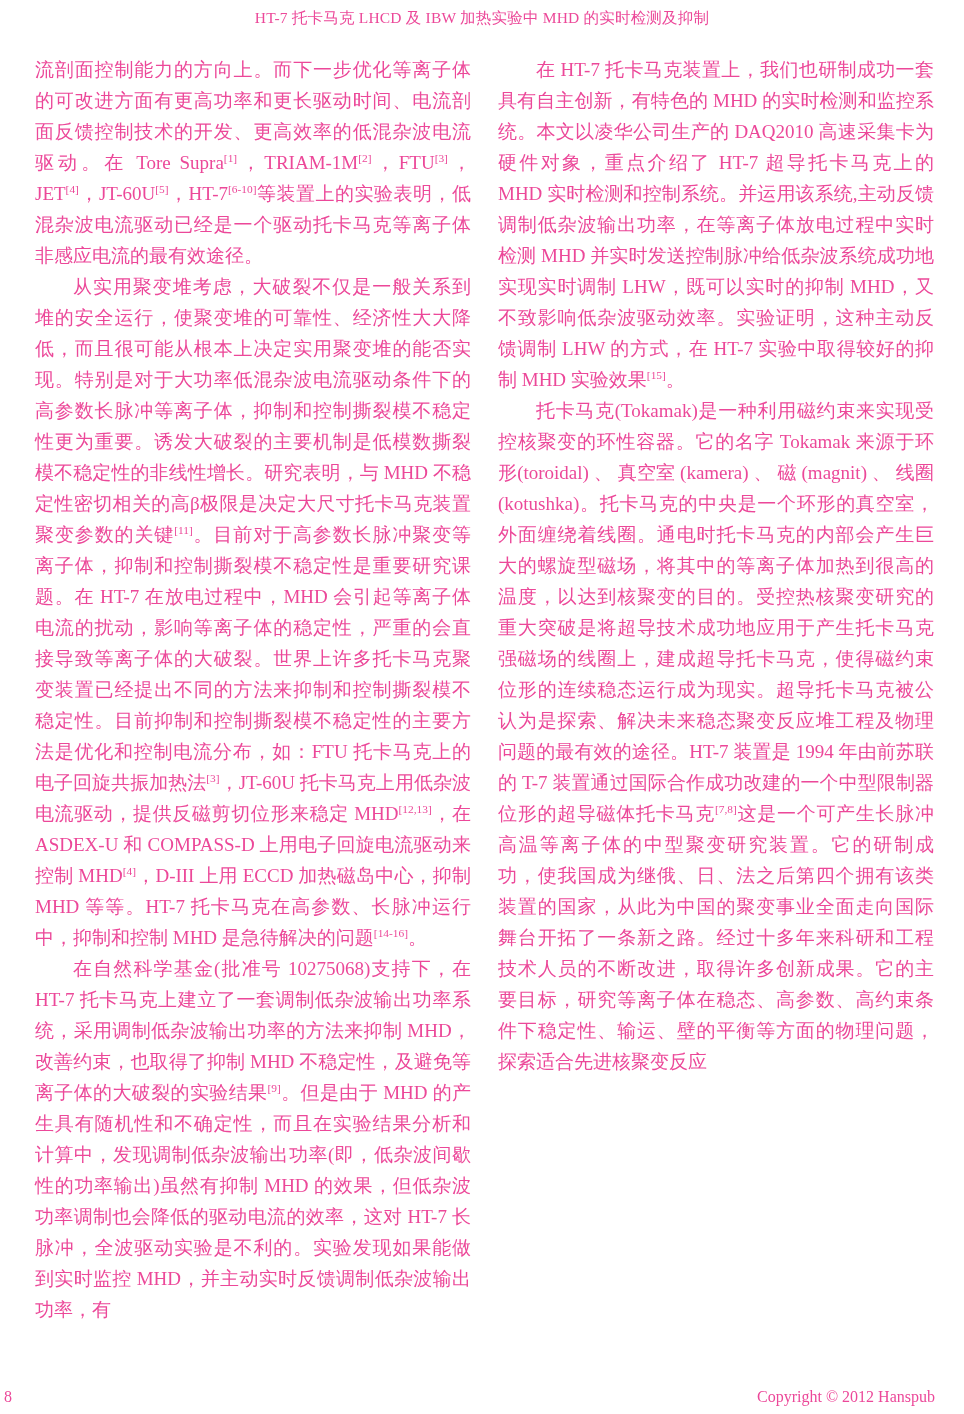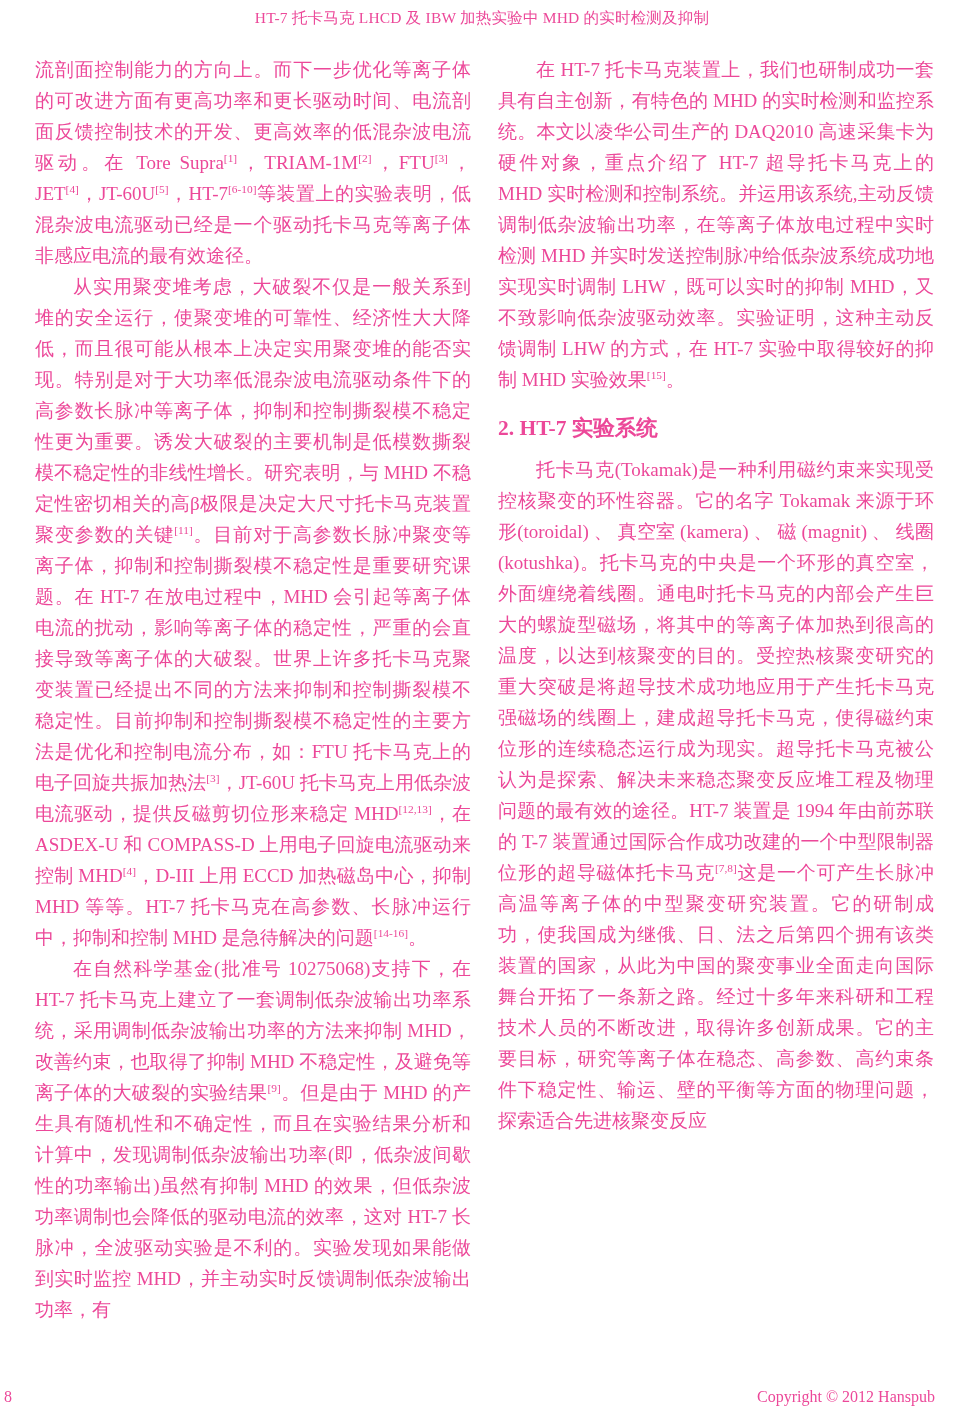--- a/index.html
+++ b/index.html
@@ -59,20 +59,19 @@
   <div class="running-head">HT-7 托卡马克 LHCD 及 IBW 加热实验中 MHD 的实时检测及抑制</div>
 
   <div class="content">
     <div class="col">
         <p class="para">流剖面控制能力的方向上。而下一步优化等离子体的可改进方面有更高功率和更长驱动时间、电流剖面反馈控制技术的开发、更高效率的低混杂波电流驱动。在 Tore Supra<sup class="cite">[1]</sup>，TRIAM-1M<sup class="cite">[2]</sup>，FTU<sup class="cite">[3]</sup>，JET<sup class="cite">[4]</sup>，JT-60U<sup class="cite">[5]</sup>，HT-7<sup class="cite">[6-10]</sup>等装置上的实验表明，低混杂波电流驱动已经是一个驱动托卡马克等离子体非感应电流的最有效途径。</p>
         <p class="para indent">从实用聚变堆考虑，大破裂不仅是一般关系到堆的安全运行，使聚变堆的可靠性、经济性大大降低，而且很可能从根本上决定实用聚变堆的能否实现。特别是对于大功率低混杂波电流驱动条件下的高参数长脉冲等离子体，抑制和控制撕裂模不稳定性更为重要。诱发大破裂的主要机制是低模数撕裂模不稳定性的非线性增长。研究表明，与 MHD 不稳定性密切相关的高β极限是决定大尺寸托卡马克装置聚变参数的关键<sup class="cite">[11]</sup>。目前对于高参数长脉冲聚变等离子体，抑制和控制撕裂模不稳定性是重要研究课题。在 HT-7 在放电过程中，MHD 会引起等离子体电流的扰动，影响等离子体的稳定性，严重的会直接导致等离子体的大破裂。世界上许多托卡马克聚变装置已经提出不同的方法来抑制和控制撕裂模不稳定性。目前抑制和控制撕裂模不稳定性的主要方法是优化和控制电流分布，如：FTU 托卡马克上的电子回旋共振加热法<sup class="cite">[3]</sup>，JT-60U 托卡马克上用低杂波电流驱动，提供反磁剪切位形来稳定 MHD<sup class="cite">[12,13]</sup>，在 ASDEX-U 和 COMPASS-D 上用电子回旋电流驱动来控制 MHD<sup class="cite">[4]</sup>，D-III 上用 ECCD 加热磁岛中心，抑制 MHD 等等。HT-7 托卡马克在高参数、长脉冲运行中，抑制和控制 MHD 是急待解决的问题<sup class="cite">[14-16]</sup>。</p>
         <p class="para indent">在自然科学基金(批准号 10275068)支持下，在 HT-7 托卡马克上建立了一套调制低杂波输出功率系统，采用调制低杂波输出功率的方法来抑制 MHD，改善约束，也取得了抑制 MHD 不稳定性，及避免等离子体的大破裂的实验结果<sup class="cite">[9]</sup>。但是由于 MHD 的产生具有随机性和不确定性，而且在实验结果分析和计算中，发现调制低杂波输出功率(即，低杂波间歇性的功率输出)虽然有抑制 MHD 的效果，但低杂波功率调制也会降低的驱动电流的效率，这对 HT-7 长脉冲，全波驱动实验是不利的。实验发现如果能做到实时监控 MHD，并主动实时反馈调制低杂波输出功率，有</p>
       </div>
     <div class="col">
         <p class="para indent">在 HT-7 托卡马克装置上，我们也研制成功一套具有自主创新，有特色的 MHD 的实时检测和监控系统。本文以凌华公司生产的 DAQ2010 高速采集卡为硬件对象，重点介绍了 HT-7 超导托卡马克上的 MHD 实时检测和控制系统。并运用该系统,主动反馈调制低杂波输出功率，在等离子体放电过程中实时检测 MHD 并实时发送控制脉冲给低杂波系统成功地实现实时调制 LHW，既可以实时的抑制 MHD，又不致影响低杂波驱动效率。实验证明，这种主动反馈调制 LHW 的方式，在 HT-7 实验中取得较好的抑制 MHD 实验效果<sup class="cite">[15]</sup>。</p>
-        <h2 class="section-heading">2. HT-7 实验系统</h2>
         <p class="para indent">托卡马克(Tokamak)是一种利用磁约束来实现受控核聚变的环性容器。它的名字 Tokamak 来源于环形(toroidal) 、 真空室 (kamera) 、 磁 (magnit) 、 线圈(kotushka)。托卡马克的中央是一个环形的真空室，外面缠绕着线圈。通电时托卡马克的内部会产生巨大的螺旋型磁场，将其中的等离子体加热到很高的温度，以达到核聚变的目的。受控热核聚变研究的重大突破是将超导技术成功地应用于产生托卡马克强磁场的线圈上，建成超导托卡马克，使得磁约束位形的连续稳态运行成为现实。超导托卡马克被公认为是探索、解决未来稳态聚变反应堆工程及物理问题的最有效的途径。HT-7 装置是 1994 年由前苏联的 T-7 装置通过国际合作成功改建的一个中型限制器位形的超导磁体托卡马克<sup class="cite">[7,8]</sup>这是一个可产生长脉冲高温等离子体的中型聚变研究装置。它的研制成功，使我国成为继俄、日、法之后第四个拥有该类装置的国家，从此为中国的聚变事业全面走向国际舞台开拓了一条新之路。经过十多年来科研和工程技术人员的不断改进，取得许多创新成果。它的主要目标，研究等离子体在稳态、高参数、高约束条件下稳定性、输运、壁的平衡等方面的物理问题，探索适合先进核聚变反应</p>
       </div>
   </div>
 
   <div class="footer-page-number">8</div>
   <div class="footer-copyright">Copyright © 2012 Hanspub</div>
 </div>
 
 </body></html>

